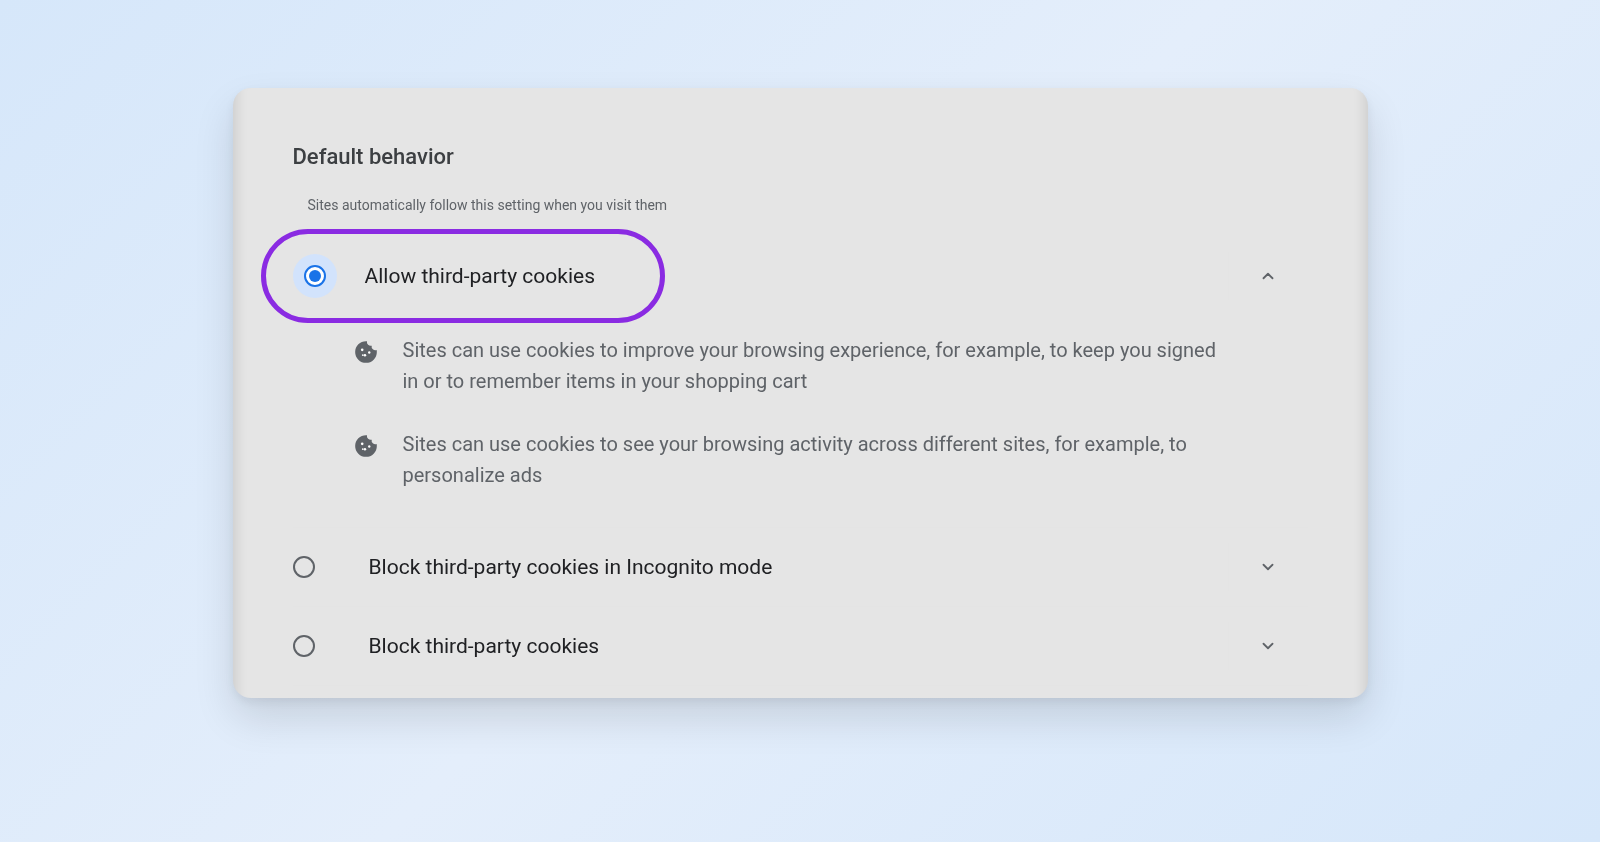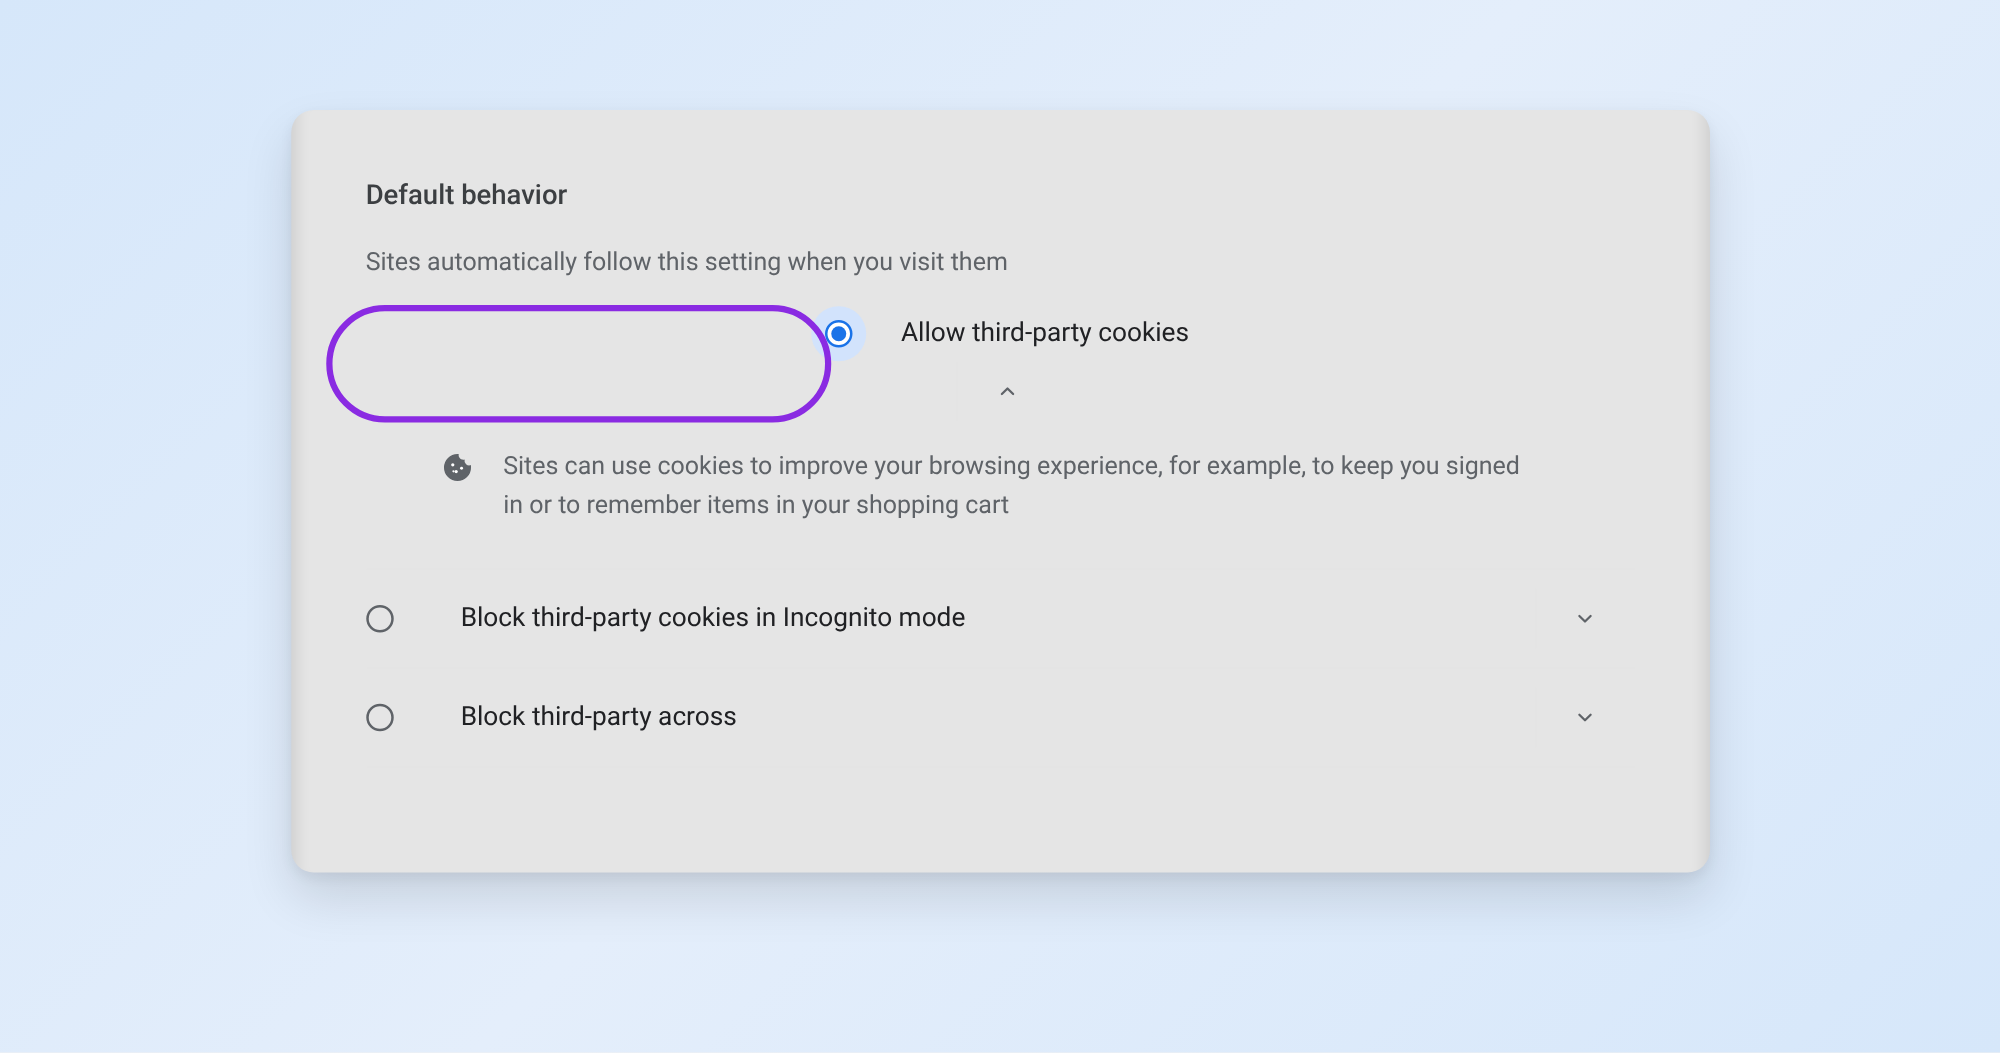--- a/index.html
+++ b/index.html
@@ -34,31 +34,31 @@
 
   .content { padding: 56px 60px 0 60px; }
 
   .section-title {
     font-size: 22px;
     font-weight: 500;
     color: #3c3f42;
     margin-bottom: 28px;
   }
   .section-desc {
-    font-size: 20px;
+    font-size: 14px;
     color: #5f6368;
     margin-bottom: 24px;
+    margin-left: 15px;
   }
 
   .option-row {
     display: flex;
     align-items: center;
     min-height: 78px;
     position: relative;
-    flex-direction: column;
   }
   .option-left {
     display: flex;
     align-items: center;
     gap: 28px;
     flex: 1;
   }
   .radio {
     width: 22px;
     height: 22px;
@@ -191,20 +191,32 @@
           <svg viewBox="0 0 24 24" fill="#5f6368">
               <path d="M12 2a10 10 0 1 0 10 10c0-.6-.06-1.2-.17-1.77a3.5 3.5 0 0 1-4.57-4.1A3.5 3.5 0 0 1 12.9 2.04 10 10 0 0 0 12 2z"></path>
               <circle cx="8.5" cy="10" r="1.2" fill="#fff"></circle>
               <circle cx="11" cy="15" r="1.2" fill="#fff"></circle>
               <circle cx="15" cy="12.5" r="1.1" fill="#fff"></circle>
               <circle cx="9" cy="14.8" r="0.8" fill="#fff"></circle>
             </svg>
         </span>
         <div class="detail-text">Sites can use cookies to improve your browsing experience, for example, to keep you signed in or to remember items in your shopping cart</div>
       </div>
+      <div class="detail-row">
+        <span class="cookie-icon">
+          <svg viewBox="0 0 24 24" fill="#5f6368">
+              <path d="M12 2a10 10 0 1 0 10 10c0-.6-.06-1.2-.17-1.77a3.5 3.5 0 0 1-4.57-4.1A3.5 3.5 0 0 1 12.9 2.04 10 10 0 0 0 12 2z"></path>
+              <circle cx="8.5" cy="10" r="1.2" fill="#fff"></circle>
+              <circle cx="11" cy="15" r="1.2" fill="#fff"></circle>
+              <circle cx="15" cy="12.5" r="1.1" fill="#fff"></circle>
+              <circle cx="9" cy="14.8" r="0.8" fill="#fff"></circle>
+            </svg>
+        </span>
+        <div class="detail-text">Sites can use cookies to see your browsing activity across different sites, for example, to personalize ads</div>
+      </div>
     </div>
 
     <div class="divider"></div>
 
     <div class="collapsed-row">
       <div class="option-left">
         <span class="radio"></span>
         <span class="option-label">Block third-party cookies in Incognito mode</span>
       </div>
       <div class="expand-cell">
@@ -214,21 +226,21 @@
             </svg>
         </span>
       </div>
     </div>
 
     <div class="divider"></div>
 
     <div class="collapsed-row">
       <div class="option-left">
         <span class="radio"></span>
-        <span class="option-label">Block third-party across</span>
+        <span class="option-label">Block third-party cookies</span>
       </div>
       <div class="expand-cell">
         <span class="chevron">
           <svg viewBox="0 0 24 24" fill="none" stroke="#5f6368" stroke-width="2.4" stroke-linecap="round" stroke-linejoin="round">
               <polyline points="6 9 12 15 18 9"></polyline>
             </svg>
         </span>
       </div>
     </div>
 

